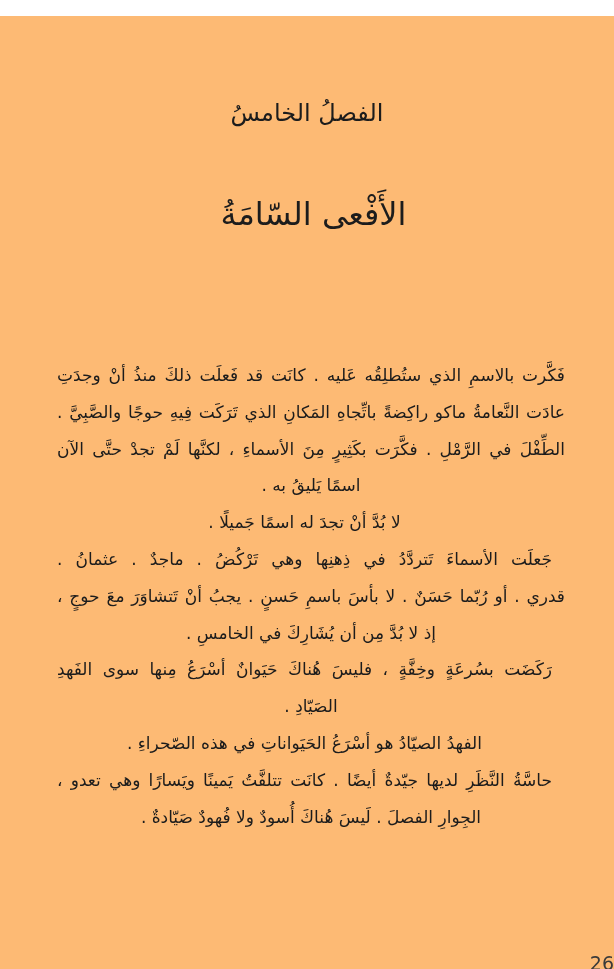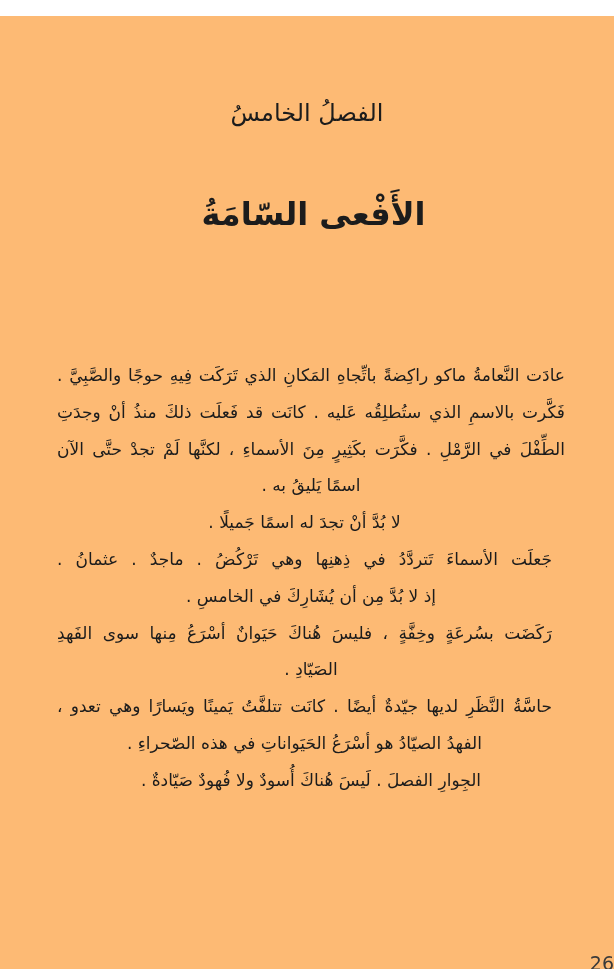--- a/index.html
+++ b/index.html
@@ -29,21 +29,21 @@
     font-weight: 500;
   }
   .page-title {
     position: absolute;
     top: 168px;
     left: 0;
     right: 0;
     text-align: center;
     font-size: 32px;
     line-height: 60px;
-    font-weight: bold;
+    font-weight: normal;
     padding-left: 13px;
   }
   .body-text {
     position: absolute;
     top: 341px;
     right: 49px;
     width: 508px;
     direction: rtl;
     font-size: 17px;
   }
@@ -74,29 +74,30 @@
 </head>
 <body>
 
 <div class="page">
 
   <div class="chapter-heading">الفصلُ الخامسُ</div>
 
   <div class="page-title">الأَفْعى السّامَةُ</div>
 
   <div class="body-text">
+      <div class="line justify">فَكَّرت بالاسمِ الذي ستُطلِقُه عَليه . كانَت قد فَعلَت ذلكَ منذُ أنْ وجدَتِ</div>
       <div class="line justify">عادَت النَّعامةُ ماكو راكِضةً باتِّجاهِ المَكانِ الذي تَرَكَت فِيهِ حوجًا والصَّبِيَّ .</div>
-      <div class="line justify">فَكَّرت بالاسمِ الذي ستُطلِقُه عَليه . كانَت قد فَعلَت ذلكَ منذُ أنْ وجدَتِ</div>
       <div class="line justify">الطِّفْلَ في الرَّمْلِ . فكَّرَت بكَثِيرٍ مِنَ الأسماءِ ، لكنَّها لَمْ تجدْ حتَّى الآن</div>
       <div class="line">اسمًا يَليقُ به .</div>
       <div class="line indent">لا بُدَّ أنْ تجدَ له اسمًا جَميلًا .</div>
       <div class="line justify indent">جَعلَت الأسماءَ تَتردَّدُ في ذِهنِها وهي تَرْكُضُ . ماجدٌ . عثمانُ .</div>
+      <div class="line justify">قدري . أو رُبّما حَسَنٌ . لا بأسَ باسمِ حَسنٍ . يجبُ أنْ تَتشاوَرَ معَ حوجٍ ،</div>
       <div class="line">إذ لا بُدَّ مِن أن يُشَارِكَ في الخامسِ .</div>
       <div class="line justify indent">رَكَضَت بسُرعَةٍ وخِفَّةٍ ، فليسَ هُناكَ حَيَوانٌ أسْرَعُ مِنها سوى الفَهدِ</div>
       <div class="line">الصَيّادِ .</div>
+      <div class="line indent">الفهدُ الصيّادُ هو أسْرَعُ الحَيَواناتِ في هذه الصّحراءِ .</div>
       <div class="line justify indent">حاسَّةُ النَّظَرِ لديها جيّدةٌ أيضًا . كانَت تتلفَّتُ يَمينًا ويَسارًا وهي تعدو ،</div>
-      <div class="line indent">الفهدُ الصيّادُ هو أسْرَعُ الحَيَواناتِ في هذه الصّحراءِ .</div>
       <div class="line">الجِوارِ الفصلَ . لَيسَ هُناكَ أُسودٌ ولا فُهودٌ صَيّادةٌ .</div>
     </div>
 
   <div class="page-number">26</div>
 
 </div>
 
 </body></html>

